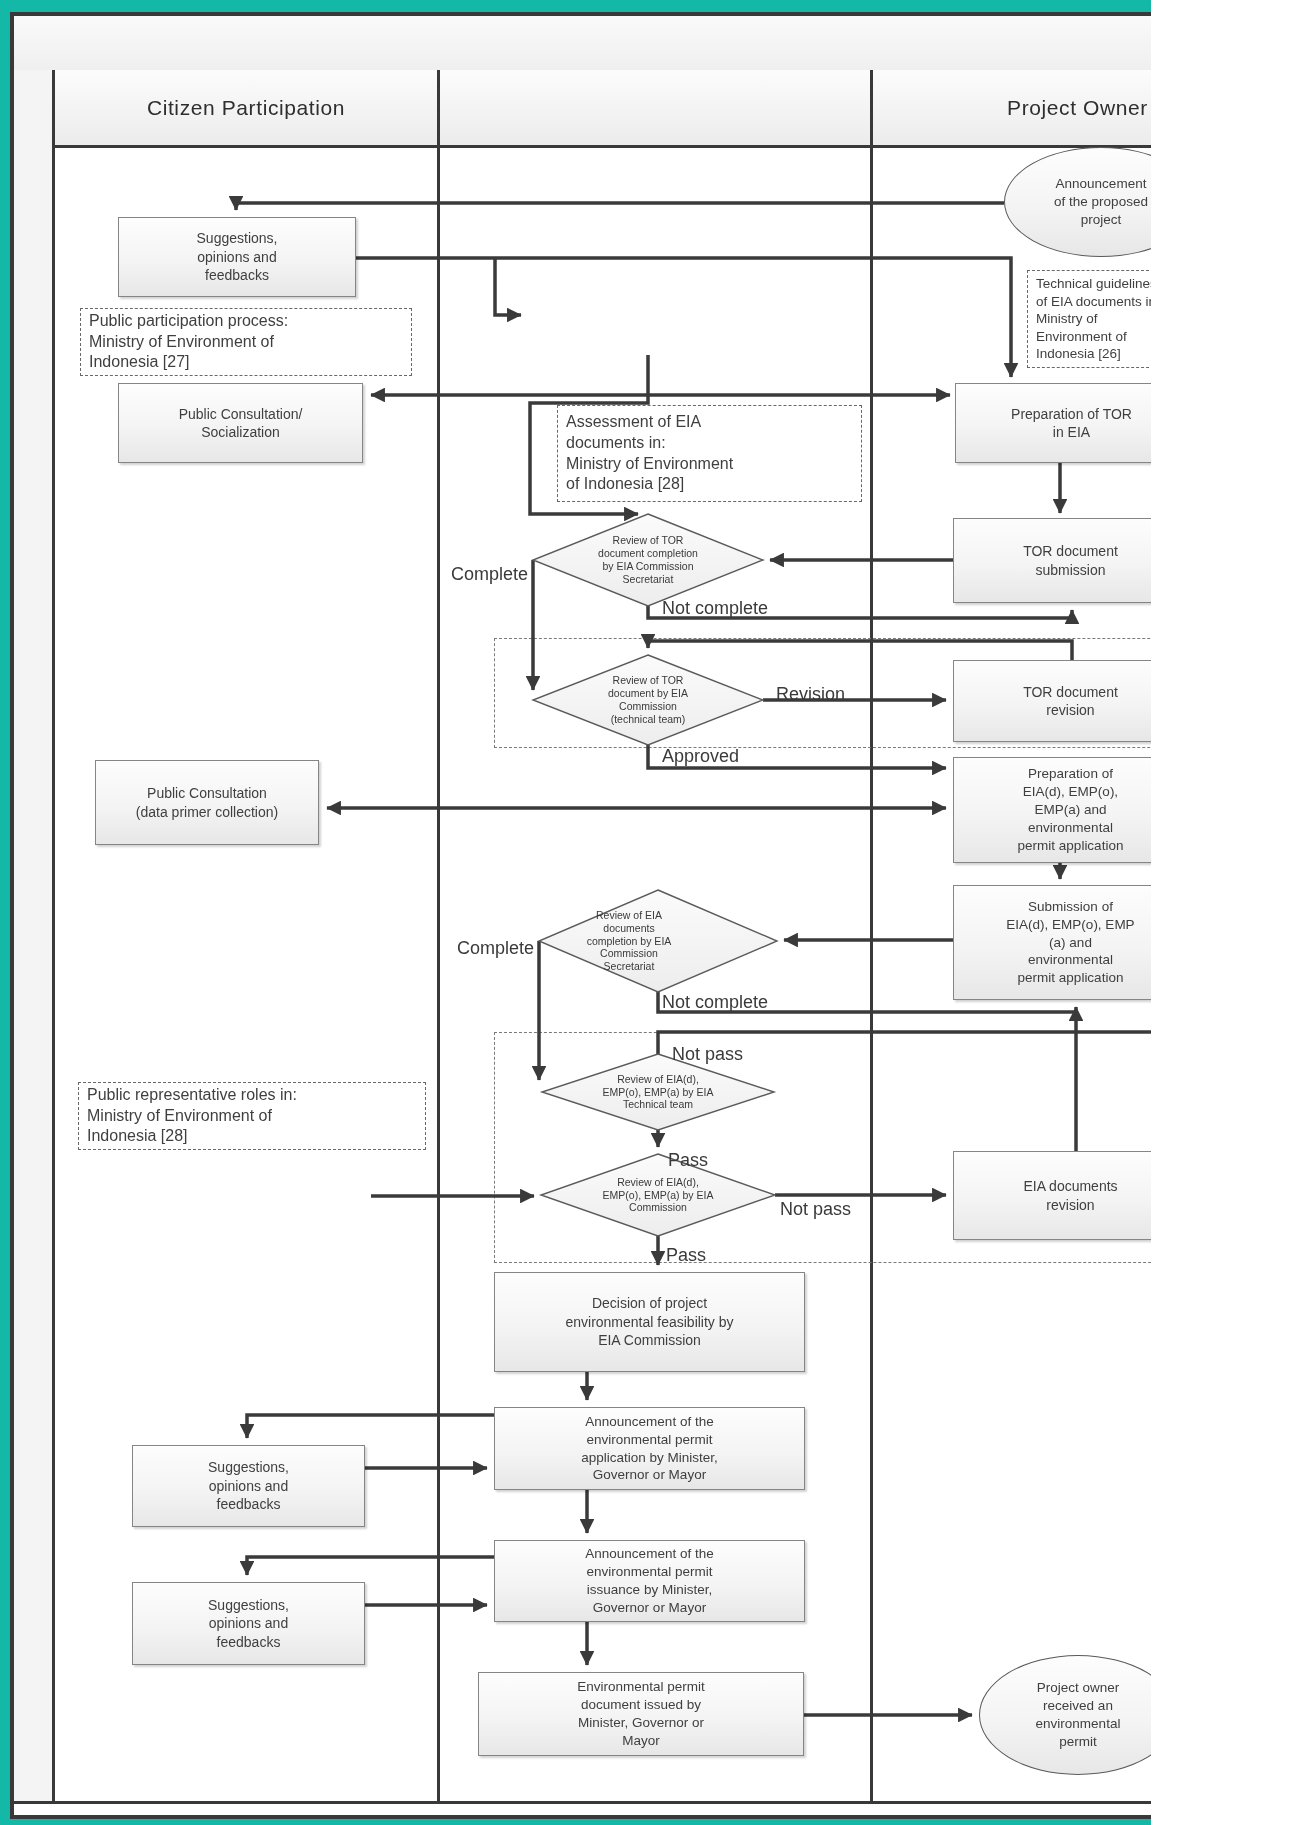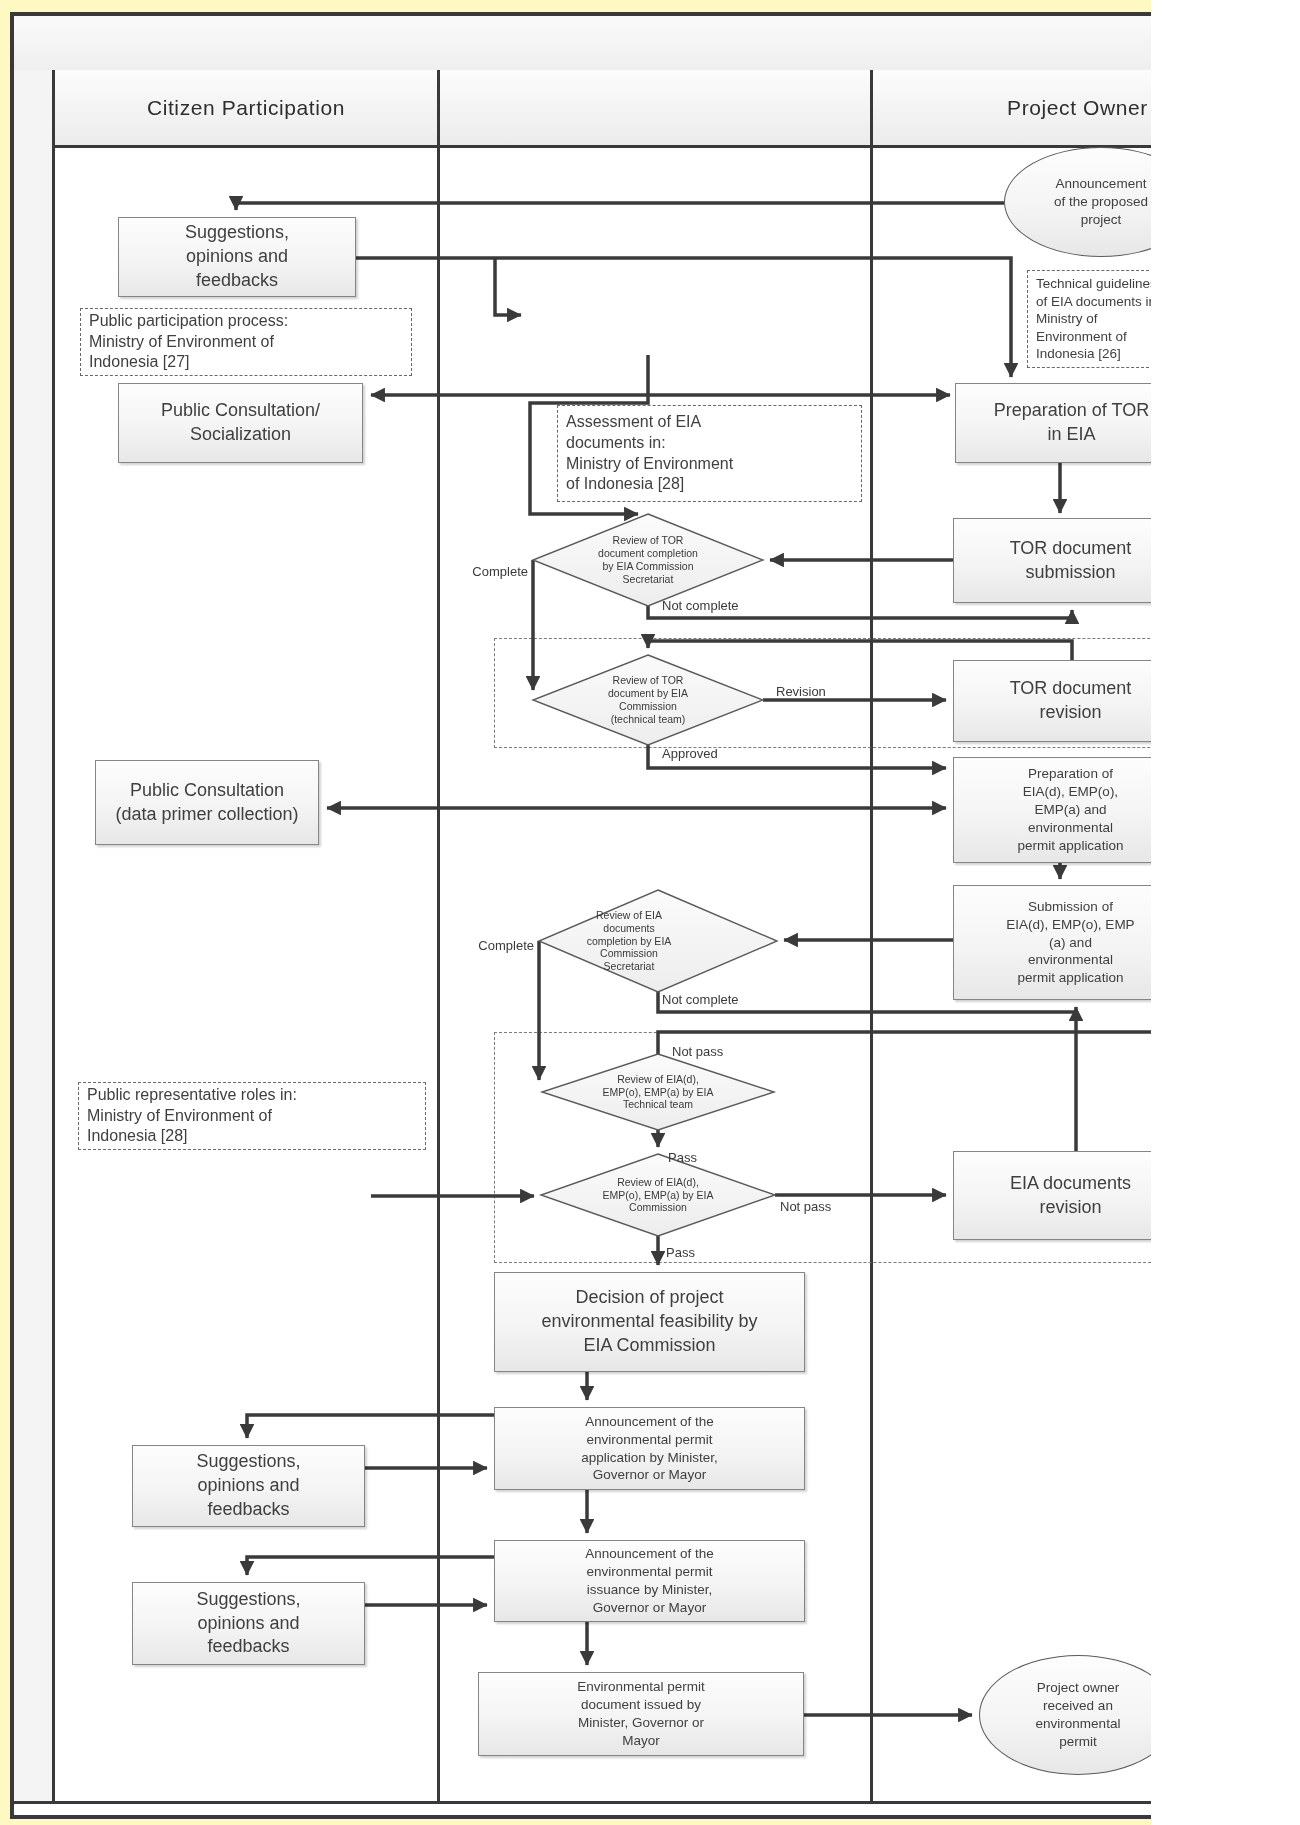--- a/index.html
+++ b/index.html
@@ -1,42 +1,42 @@
 <!DOCTYPE html>
 <html><head>
 <meta charset="utf-8">
 <style>
   html,body{margin:0;padding:0;background:#ffffff;}
-  #stage{position:relative;width:1151px;height:1825px;background:#fef9c3;
+  #stage{position:relative;width:1151px;height:1825px;background:#14b8a6;
          font-family:"Liberation Sans",sans-serif;color:#3f3f3f;overflow:hidden;}
   .abs{position:absolute;}
   
   .outer{left:10px;top:12px;width:1272px;height:1799px;border:4px solid #393939;background:#fff;}
   .topband{left:14px;top:16px;width:1272px;height:54px;border-bottom:3px solid #393939;
            background:linear-gradient(180deg,#fafafa,#efefef);}
   .strip{left:52px;top:70px;width:3px;height:1734px;background:#393939;}
   .stripfill{left:14px;top:70px;width:38px;height:1734px;background:#f4f4f4;}
   .laneline{top:70px;width:3px;height:1734px;background:#393939;}
   .hdrrow{left:55px;top:70px;width:1227px;height:75px;border-bottom:3px solid #393939;
           background:linear-gradient(180deg,#fcfcfc,#ececec);}
   .hdr{top:70px;height:75px;display:flex;align-items:center;justify-content:center;
        font-size:21px;letter-spacing:.6px;color:#2e2e2e;}
   
   .node{display:flex;align-items:center;justify-content:center;text-align:center;
-        white-space:pre-line;font-size:18px;line-height:1.32;
+        white-space:pre-line;font-size:14px;line-height:1.32;
         background:linear-gradient(180deg,#fdfdfd 0%,#f4f4f4 55%,#e7e7e7 100%);
         border:1.5px solid #858585;box-shadow:1.5px 1.5px 2px rgba(0,0,0,.18);box-sizing:border-box;}
   .ellipse{border-radius:50%;border:1.6px solid #5a5a5a;box-shadow:none;font-size:13.5px;}
   .note{display:flex;align-items:center;text-align:left;white-space:pre-line;
         background:#ffffff;border:1.6px dashed #686868;box-sizing:border-box;
         font-size:16px;line-height:1.3;padding:4px 8px;}
   .dgroup{border:1.6px dashed #7a7a7a;box-sizing:border-box;}
   .dtext{display:flex;align-items:center;justify-content:center;text-align:center;
          white-space:pre-line;font-size:10.5px;line-height:1.22;color:#3a3a3a;}
-  .elabel{font-size:13px;color:#3a3a3a;white-space:nowrap;}
+  .elabel{font-size:18px;color:#3a3a3a;white-space:nowrap;}
   svg.wires{left:0;top:0;width:1300px;height:1825px;pointer-events:none;}
 </style>
 </head>
 <body>
 
 <div id="stage">
 
   <div class="abs outer"></div>
   <div class="abs topband"></div>
   <div class="abs stripfill"></div>

